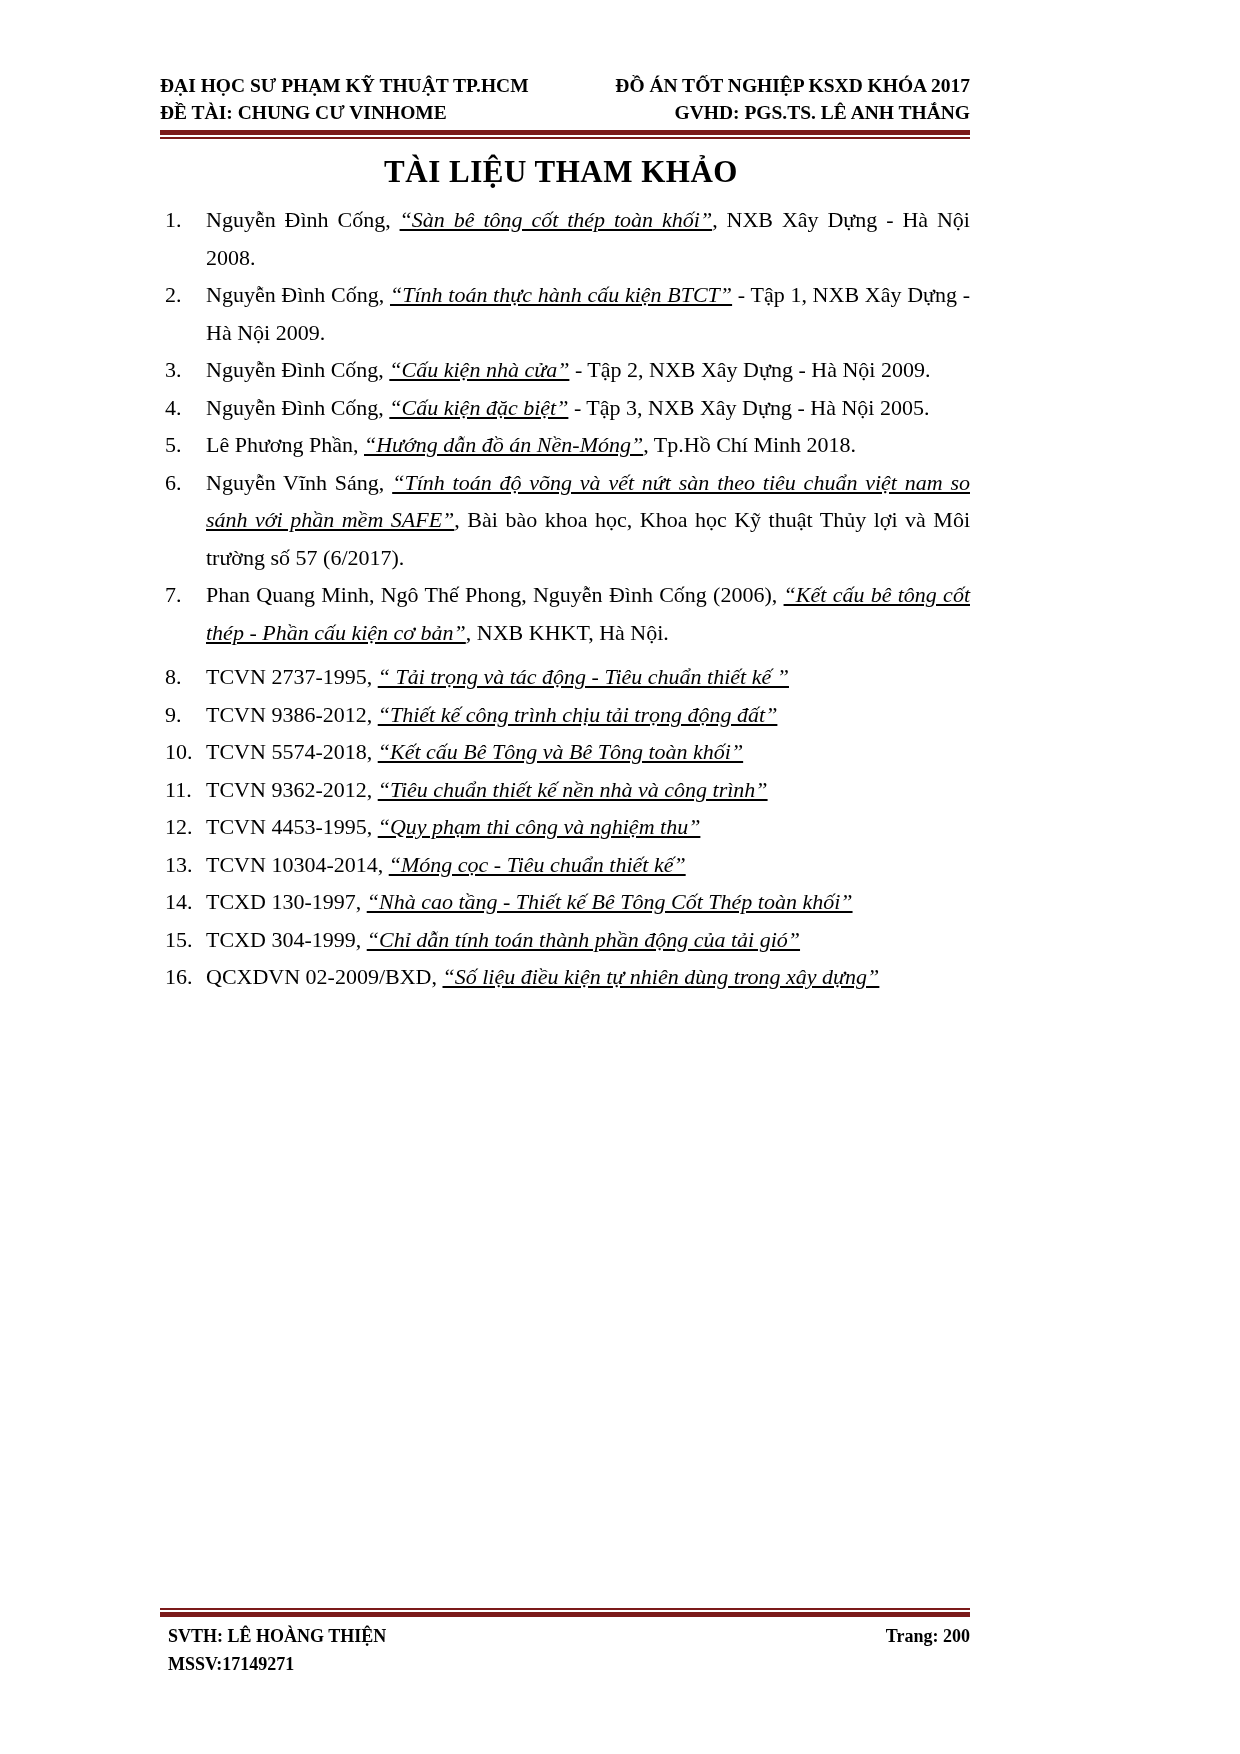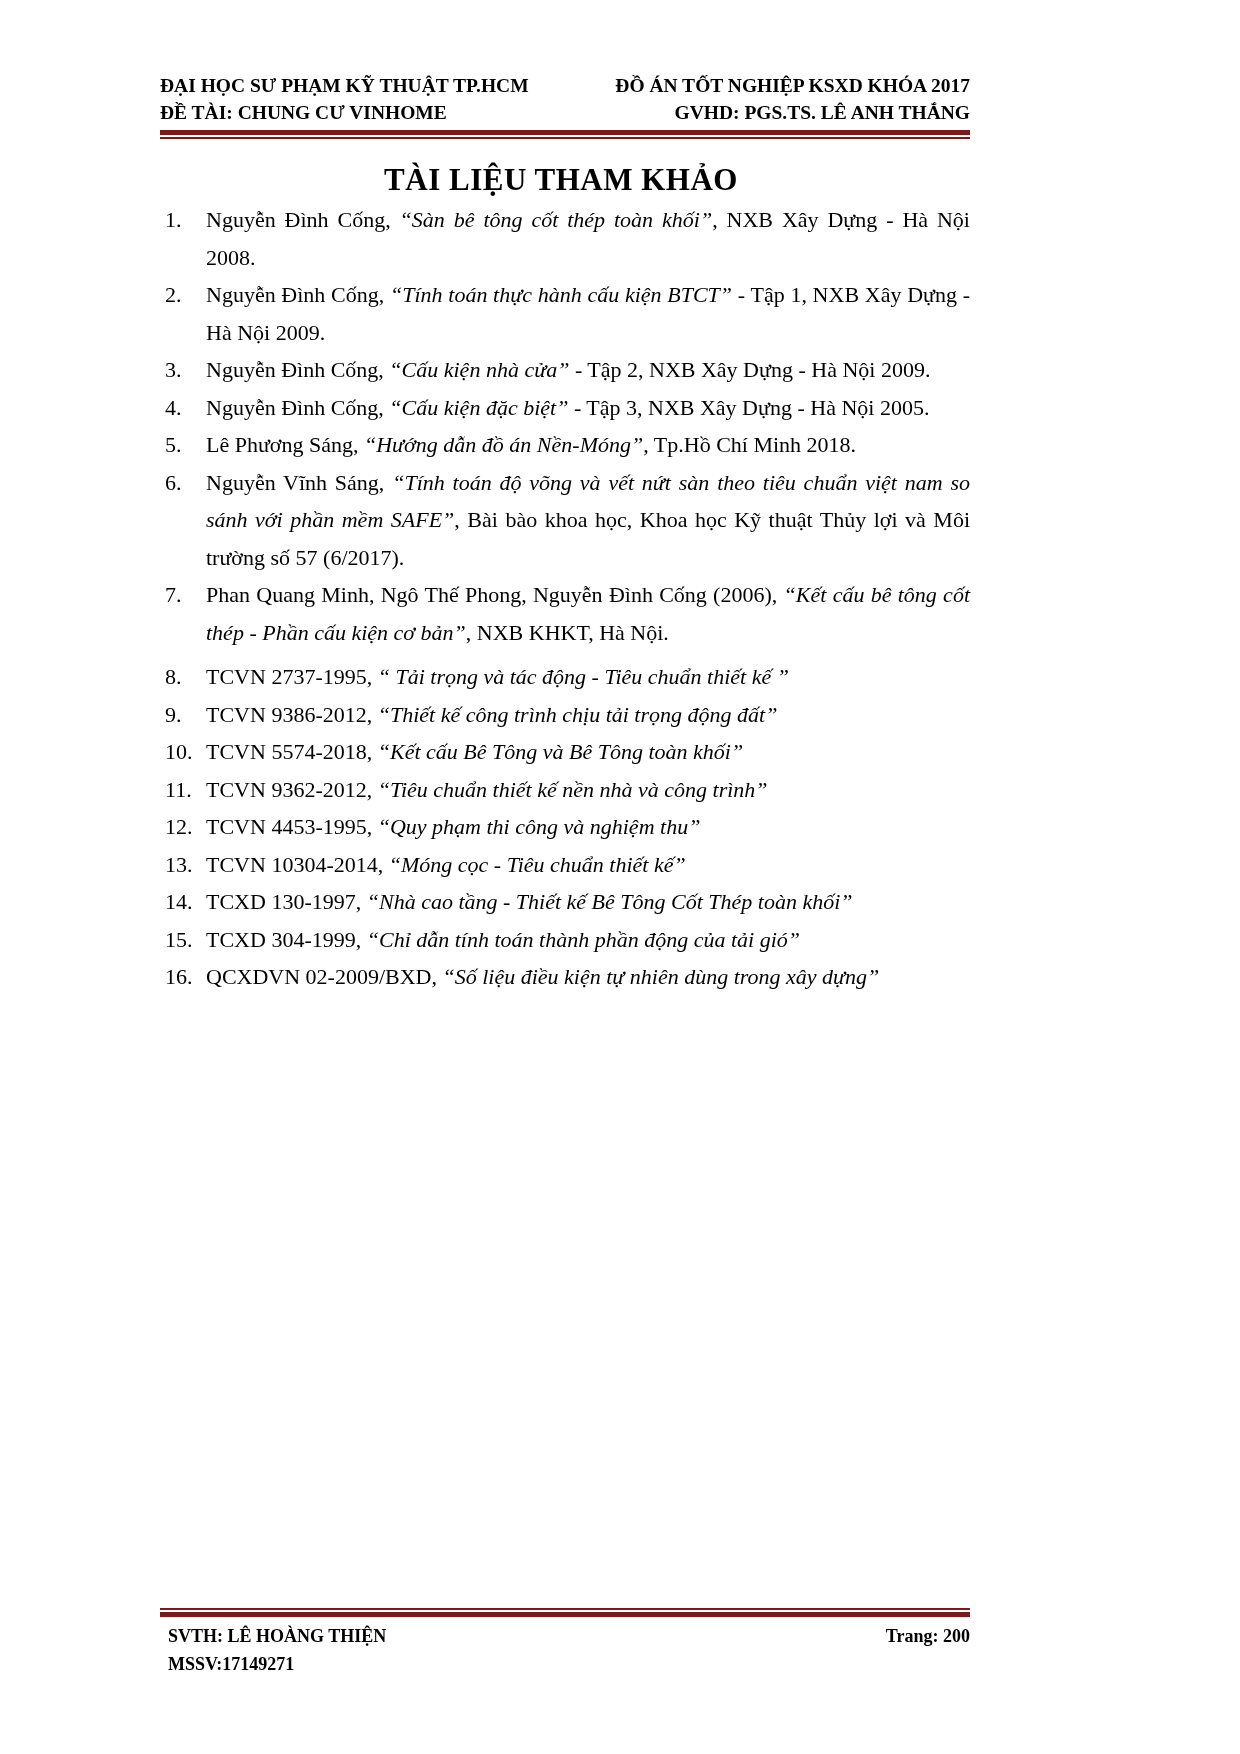--- a/index.html
+++ b/index.html
@@ -38,41 +38,40 @@
   .header-rule .thin  { height: 2px; background: var(--rule-color); }
   
   .doc-title {
     position: absolute;
     top: 150px; left: 160px; right: 166px;
     text-align: center;
     font-weight: bold;
     font-size: 31px;
     line-height: 44px;
     letter-spacing: 0.5px;
-    margin-top: 8px;
   }
   
   .reference-list {
     position: absolute;
     top: 201px; left: 160px; right: 158px;
     font-size: 22px;
     line-height: 37.5px;
   }
   .ref-item {
     position: relative;
     padding-left: 46px;
     text-align: justify;
   }
   .ref-item.gap-before { margin-top: 7px; }
   .ref-num {
     position: absolute;
     left: 5px; top: 0;
     text-align: left;
   }
-  .ref-body .italic { font-style: italic; }
+  .ref-body .italic { font-style: italic; text-decoration: underline; }
   
   .footer-rule {
     position: absolute;
     top: 1608px; left: 160px; right: 158px;
   }
   .footer-rule .thin  { height: 2px; background: var(--rule-color); }
   .footer-rule .gap   { height: 2px; background: transparent; }
   .footer-rule .thick { height: 5px; background: var(--rule-color); }
   .page-footer {
     position: absolute;
@@ -107,21 +106,21 @@
     <div class="thin"></div>
   </div>
 
   <div class="doc-title">TÀI LIỆU THAM KHẢO</div>
 
   <div class="reference-list">
       <div class="ref-item"><span class="ref-num">1.</span><span class="ref-body"><span>Nguyễn Đình Cống, </span><span class="italic">“Sàn bê tông cốt thép toàn khối”</span><span>, NXB Xây Dựng - Hà Nội 2008.</span></span></div>
       <div class="ref-item"><span class="ref-num">2.</span><span class="ref-body"><span>Nguyễn Đình Cống, </span><span class="italic">“Tính toán thực hành cấu kiện BTCT”</span><span> - Tập 1, NXB Xây Dựng - Hà Nội 2009.</span></span></div>
       <div class="ref-item"><span class="ref-num">3.</span><span class="ref-body"><span>Nguyễn Đình Cống, </span><span class="italic">“Cấu kiện nhà cửa”</span><span> - Tập 2, NXB Xây Dựng - Hà Nội 2009.</span></span></div>
       <div class="ref-item"><span class="ref-num">4.</span><span class="ref-body"><span>Nguyễn Đình Cống, </span><span class="italic">“Cấu kiện đặc biệt”</span><span> - Tập 3, NXB Xây Dựng - Hà Nội 2005.</span></span></div>
-      <div class="ref-item"><span class="ref-num">5.</span><span class="ref-body"><span>Lê Phương Sáng, </span><span class="italic">“Hướng dẫn đồ án Nền-Móng”</span><span>, Tp.Hồ Chí Minh 2018.</span></span></div>
+      <div class="ref-item"><span class="ref-num">5.</span><span class="ref-body"><span>Lê Phương Phần, </span><span class="italic">“Hướng dẫn đồ án Nền-Móng”</span><span>, Tp.Hồ Chí Minh 2018.</span></span></div>
       <div class="ref-item"><span class="ref-num">6.</span><span class="ref-body"><span>Nguyễn Vĩnh Sáng, </span><span class="italic">“Tính toán độ võng và vết nứt sàn theo tiêu chuẩn việt nam so sánh với phần mềm SAFE”</span><span>, Bài bào khoa học, Khoa học Kỹ thuật Thủy lợi và Môi trường số 57 (6/2017).</span></span></div>
       <div class="ref-item"><span class="ref-num">7.</span><span class="ref-body"><span>Phan Quang Minh, Ngô Thế Phong, Nguyễn Đình Cống (2006), </span><span class="italic">“Kết cấu bê tông cốt thép - Phần cấu kiện cơ bản”</span><span>, NXB KHKT, Hà Nội.</span></span></div>
       <div class="ref-item gap-before"><span class="ref-num">8.</span><span class="ref-body"><span>TCVN 2737-1995, </span><span class="italic">“ Tải trọng và tác động - Tiêu chuẩn thiết kế ”</span></span></div>
       <div class="ref-item"><span class="ref-num">9.</span><span class="ref-body"><span>TCVN 9386-2012, </span><span class="italic">“Thiết kế công trình chịu tải trọng động đất”</span></span></div>
       <div class="ref-item"><span class="ref-num">10.</span><span class="ref-body"><span>TCVN 5574-2018, </span><span class="italic">“Kết cấu Bê Tông và Bê Tông toàn khối”</span></span></div>
       <div class="ref-item"><span class="ref-num">11.</span><span class="ref-body"><span>TCVN 9362-2012, </span><span class="italic">“Tiêu chuẩn thiết kế nền nhà và công trình”</span></span></div>
       <div class="ref-item"><span class="ref-num">12.</span><span class="ref-body"><span>TCVN 4453-1995, </span><span class="italic">“Quy phạm thi công và nghiệm thu”</span></span></div>
       <div class="ref-item"><span class="ref-num">13.</span><span class="ref-body"><span>TCVN 10304-2014, </span><span class="italic">“Móng cọc - Tiêu chuẩn thiết kế”</span></span></div>
       <div class="ref-item"><span class="ref-num">14.</span><span class="ref-body"><span>TCXD 130-1997, </span><span class="italic">“Nhà cao tầng - Thiết kế Bê Tông Cốt Thép toàn khối”</span></span></div>
       <div class="ref-item"><span class="ref-num">15.</span><span class="ref-body"><span>TCXD 304-1999, </span><span class="italic">“Chỉ dẫn tính toán thành phần động của tải gió”</span></span></div>

